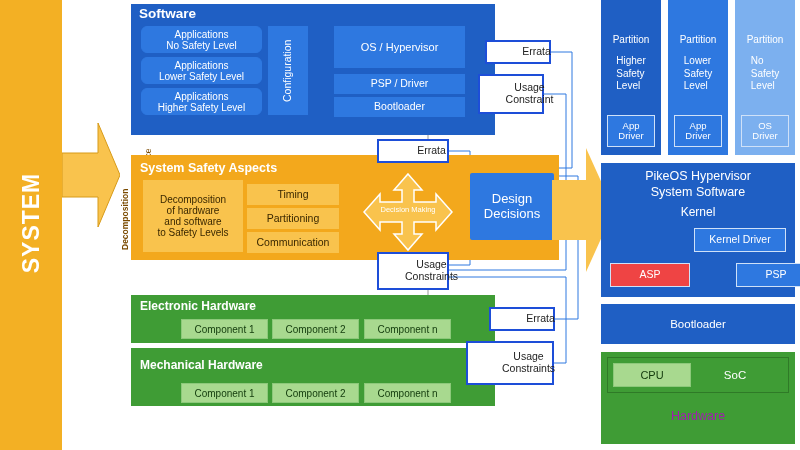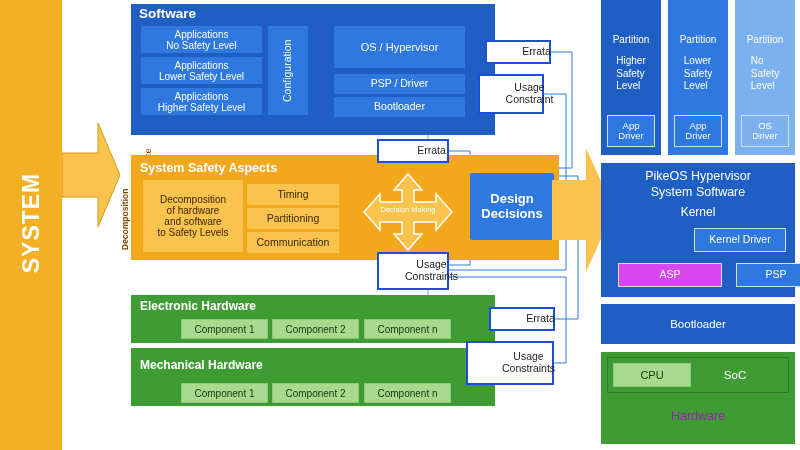--- a/index.html
+++ b/index.html
@@ -60,21 +60,21 @@
   #software-title {
     left: 139px; top: 6px;
     color: #ffffff; font-size: 13.5px; font-weight: bold;
   }
   .sw-app {
     background: #2e78e0;
     border: 1px solid #2e78e0;
     color: #ffffff;
     font-size: 10px;
     left: 141px; width: 121px; height: 27px;
-    border-radius: 1px;
+    border-radius: 6px;
   }
   #sw-app-1 { top: 26px; }
   #sw-app-2 { top: 57px; }
   #sw-app-3 { top: 88px; }
   #sw-config {
     left: 268px; top: 26px; width: 40px; height: 89px;
     background: #2e78e0; color: #ffffff; font-size: 10.5px;
   }
   #sw-config span {
     transform: rotate(-90deg);
@@ -119,21 +119,21 @@
   #decision-making {
     left: 350px; top: 172px; width: 116px; height: 80px;
   }
   #dm-label {
     left: 368px; top: 198px; width: 80px; height: 24px;
     color: #ffffff; font-size: 7.5px;
   }
 
   #design-decisions {
     left: 470px; top: 173px; width: 84px; height: 67px;
-    background: #2e78e0; color: #ffffff; font-size: 13px; font-weight: bold;
+    background: #2e78e0; color: #ffffff; font-size: 13px; font-weight: normal;
     border-radius: 2px;
   }
 
   
   #big-arrow { left: 552px; top: 140px; width: 62px; height: 140px; }
 
   
   .wbox {
     background: #ffffff;
     border: 2px solid #1d4ed8;
@@ -203,23 +203,23 @@
   #kernel-label {
     left: 601px; top: 204px; width: 194px; height: 18px;
     color: #ffffff; font-size: 12px;
   }
   #kernel-driver {
     left: 694px; top: 228px; width: 92px; height: 24px;
     background: #2e78e0; border: 1px solid #cfe1f8;
     color: #ffffff; font-size: 10.5px;
   }
   #asp-box {
-    left: 610px; top: 263px; width: 104px; height: 24px;
-    background: #d946ef; border: 1px solid #cfe1f8;
-    color: #ffffff; font-size: 10.5px; margin-left: 8px;
+    left: 610px; top: 263px; width: 80px; height: 24px;
+    background: #ef4444; border: 1px solid #cfe1f8;
+    color: #ffffff; font-size: 10.5px;
   }
   #psp-box {
     left: 700px; top: 263px; width: 80px; height: 24px;
     background: #2e78e0; border: 1px solid #cfe1f8;
     color: #ffffff; font-size: 10.5px; margin-left: 36px;
   }
   #bootloader-panel {
     left: 601px; top: 304px; width: 194px; height: 40px;
     background: #1f5fc4; color: #ffffff; font-size: 11.5px;
   }

